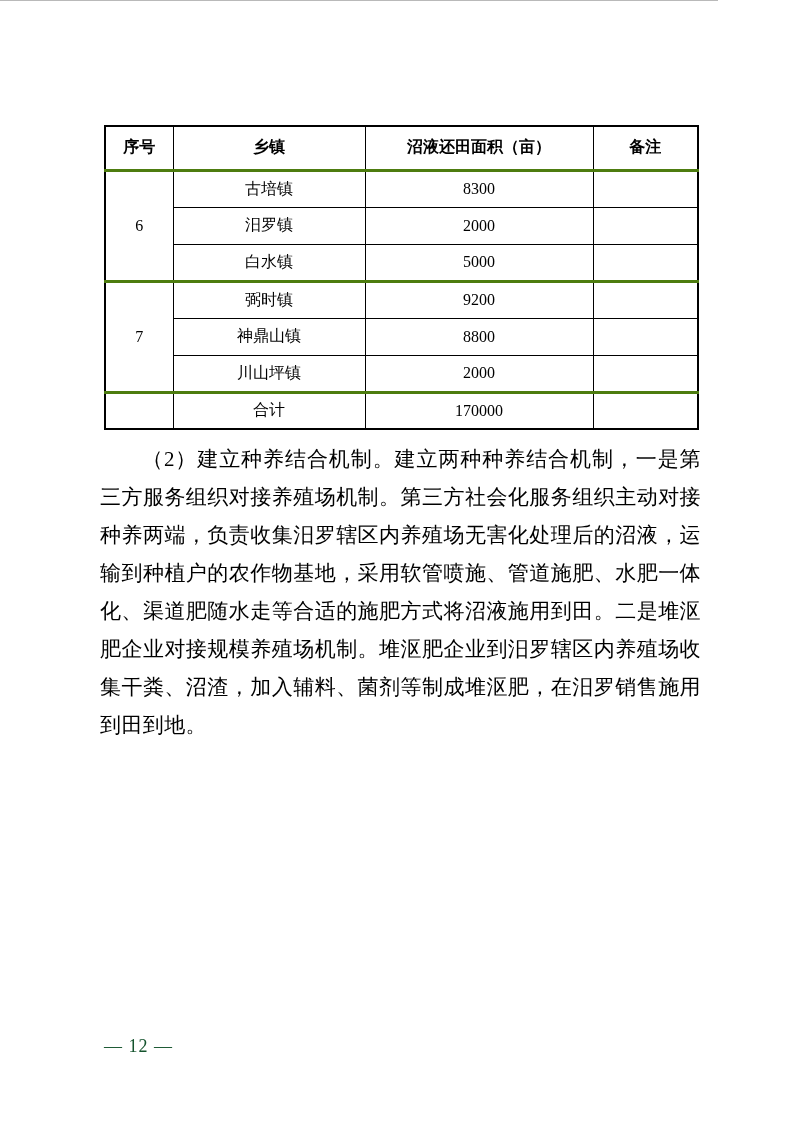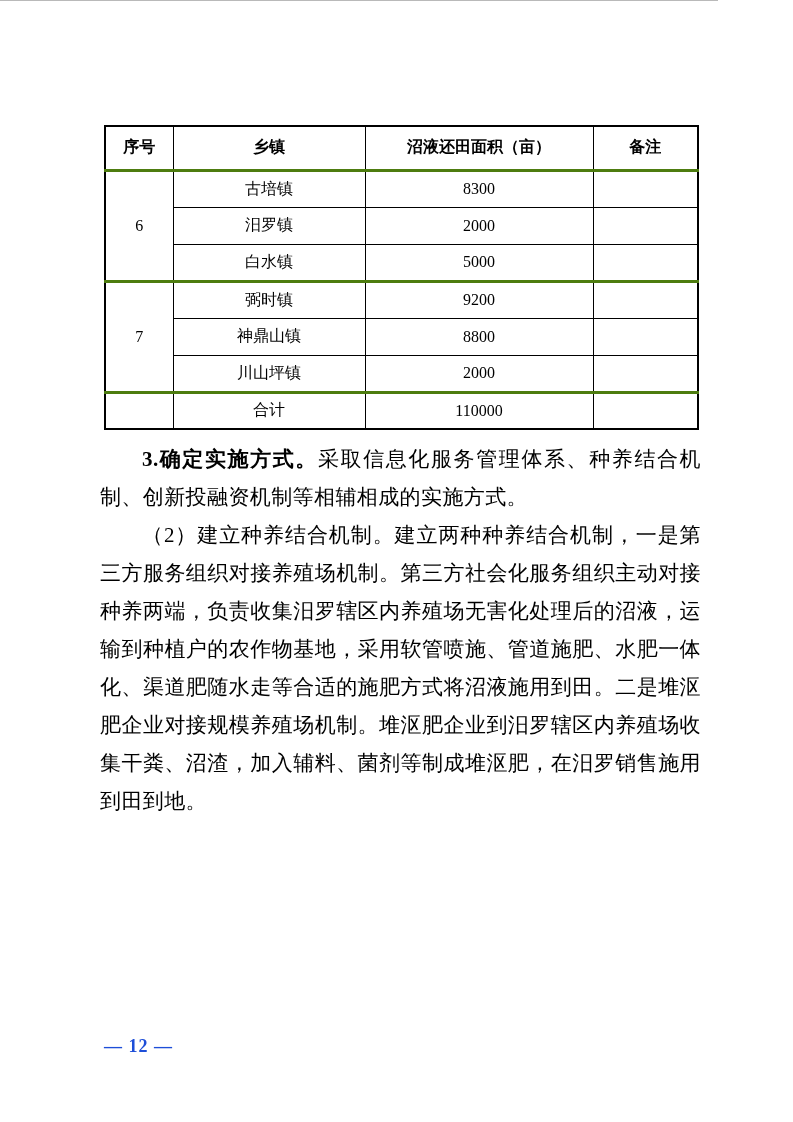--- a/index.html
+++ b/index.html
@@ -67,22 +67,21 @@
   }
   .body-text .lead { font-weight: bold; }
 
   
   .page-number {
     position: absolute;
     left: 104px;
     top: 1036px;
     font-size: 18px;
     letter-spacing: 1px;
-    color: #1d4ed8;
-    font-weight: bold;
+    color: #14532d;
   }
 </style>
 </head>
 <body>
 
 <div class="page">
   <div class="top-hairline"></div>
 
   <table class="area-table">
     <colgroup>
@@ -128,25 +127,24 @@
         <td></td>
       </tr>
       <tr>
         <td>川山坪镇</td>
         <td class="num">2000</td>
         <td></td>
       </tr>
       <tr class="group-start">
         <td></td>
         <td>合计</td>
-        <td class="num">110000</td>
+        <td class="num">170000</td>
         <td></td>
       </tr>
     </tbody>
   </table>
 
   <div class="body-text">
-    <p><span class="lead">3.确定实施方式。</span><span>采取信息化服务管理体系、种养结合机制、创新投融资机制等相辅相成的实施方式。</span></p>
     <p>（2）建立种养结合机制。建立两种种养结合机制，一是第三方服务组织对接养殖场机制。第三方社会化服务组织主动对接种养两端，负责收集汨罗辖区内养殖场无害化处理后的沼液，运输到种植户的农作物基地，采用软管喷施、管道施肥、水肥一体化、渠道肥随水走等合适的施肥方式将沼液施用到田。二是堆沤肥企业对接规模养殖场机制。堆沤肥企业到汨罗辖区内养殖场收集干粪、沼渣，加入辅料、菌剂等制成堆沤肥，在汨罗销售施用到田到地。</p>
   </div>
 
   <div class="page-number">— 12 —</div>
 </div>
 
 </body></html>

